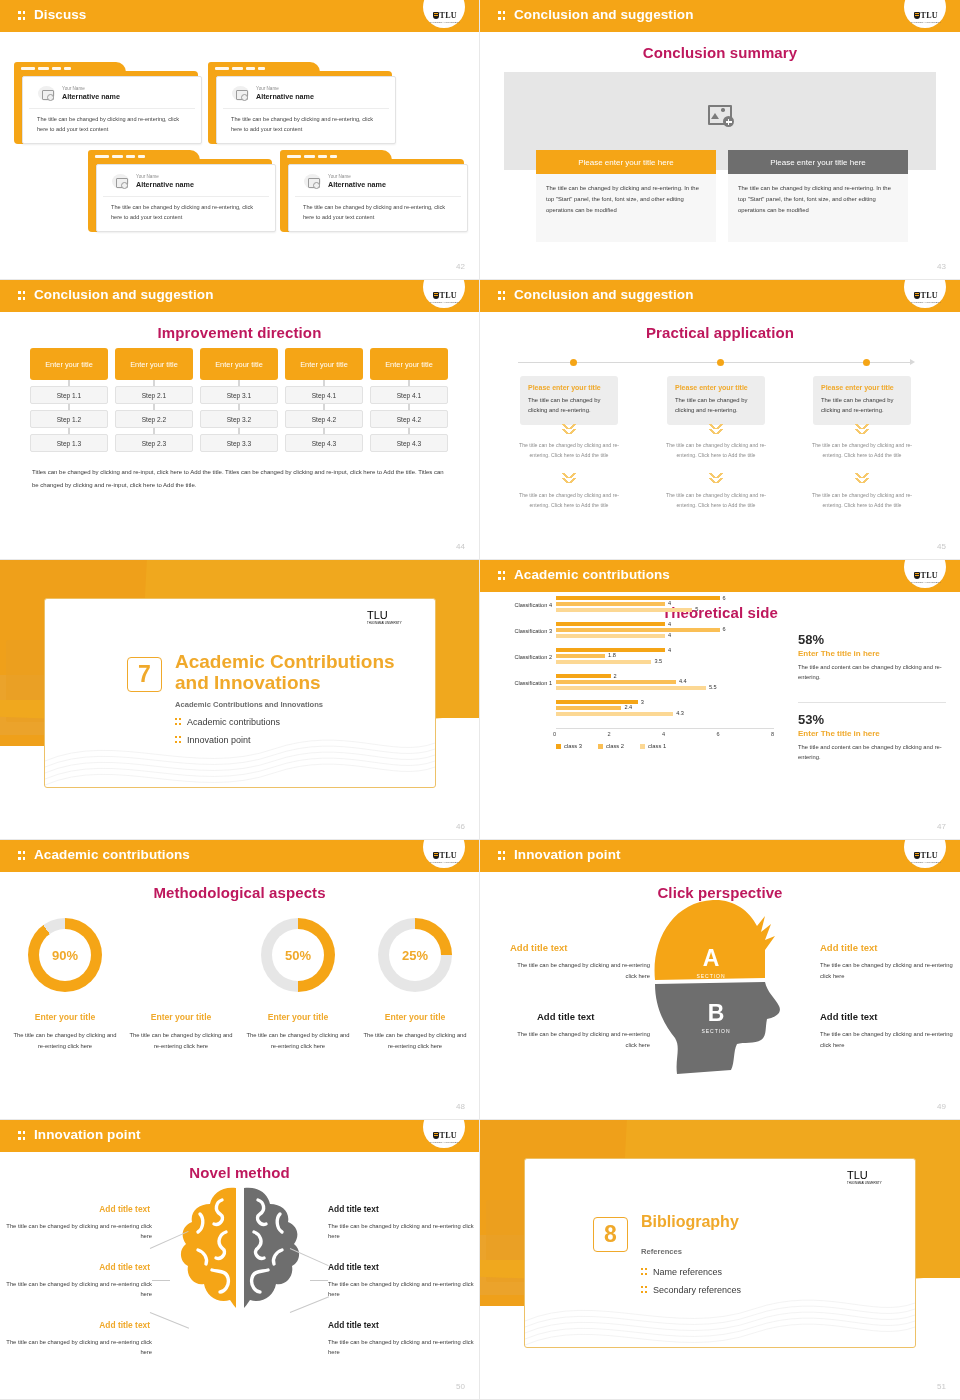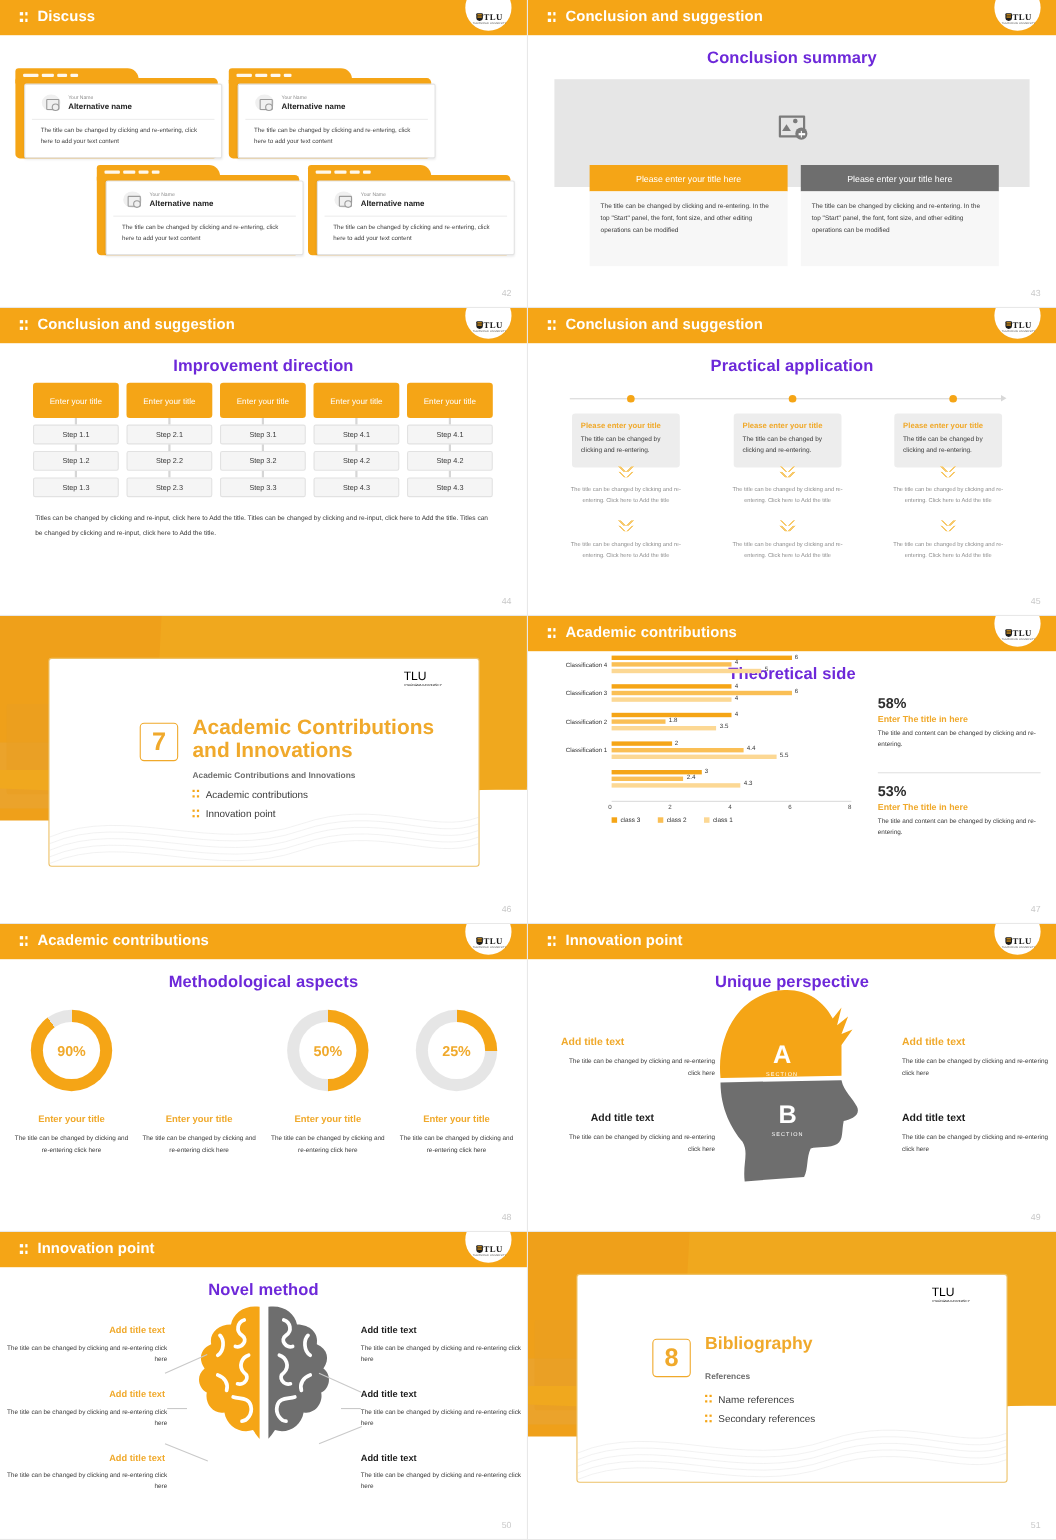--- a/index.html
+++ b/index.html
@@ -22,21 +22,21 @@
   .dots i:nth-child(3){left:4.5px;top:0;} .dots i:nth-child(4){left:4.5px;top:6px;}
   .notch { position:absolute; right:14px; top:0; width:42px; height:42px; }
   .notch .circ { position:absolute; left:0; top:-14px; width:42px; height:42px; background:#fff; border-radius:50%; }
   .logo { position:absolute; left:5px; top:8px; width:34px; height:18px; display:flex; align-items:center; justify-content:center; flex-direction:column;}
   .logo .lg-main { font-size:8px; font-weight:bold; color:#1d1d1d; letter-spacing:.3px; line-height:1; font-family:"Liberation Serif",serif;}
   .logo .lg-main .shield{ display:inline-block; width:6px;height:7px;background:#1d1d1d; border-radius:1px 1px 3px 3px; vertical-align:-1px; margin-right:.5px; position:relative;}
   .logo .lg-main .shield:after{content:"";position:absolute;left:1.2px;top:1.5px;width:3.6px;height:1px;background:#F5A516;box-shadow:0 2px 0 #F5A516;}
   .logo .lg-sub { font-size:2.3px; color:#555; letter-spacing:.1px; margin-top:1px;}
 
   .pgnum { position:absolute; right:14px; bottom:8px; font-size:8px; color:#c9c9c9; }
-  .s-title { position:absolute; width:100%; top:44px; text-align:center; font-size:15px; font-weight:bold; color:#6d28d9; letter-spacing:.1px;}
+  .s-title { position:absolute; width:100%; top:44px; text-align:center; font-size:15px; font-weight:bold; color:#be185d; letter-spacing:.1px;}
 
   
   .folder { position:absolute;padding-left:32px; }
   .folder .tab { position:absolute; left:0; top:0; width:112px; height:14px; background:#F5A516; border-radius:3px 10px 0 0;}
   .folder .tab .dash { position:absolute; top:5px; height:2.5px; background:#fff; opacity:.92; border-radius:1px;}
   .folder .body { position:absolute; left:0; top:9px; background:#F5A516; border-radius:2px 4px 4px 4px; }
   .folder .card { position:absolute; background:#fff; border:1px solid #e3e3e3; border-radius:2px; box-shadow:0 1px 2px rgba(0,0,0,.07); }
   .fc-top { display:flex; align-items:center; padding:9px 10px 7px 9px; border-bottom:1px solid #ededed; margin:0 6px;}
   .imgicon { width:17px; height:15px; border-radius:50%; background:#f0f0f0; position:relative; flex:0 0 auto; margin-right:7px;}
   .imgicon:before { content:""; position:absolute; left:3.5px; top:3.5px; width:10px; height:8px; border:1.2px solid #9b9b9b; border-radius:1px;}
@@ -607,21 +607,21 @@
         </span>
       <span class="hdr-title">Innovation point</span>
       <div class="notch">
           <div class="circ"></div>
         <div class="logo">
           <div class="lg-main"><span class="shield"></span><span>TLU</span></div>
           <div class="lg-sub">THUONGMAI UNIVERSITY</div>
           </div>
         </div>
     </div>
-    <div class="s-title">Unique perspective</div>
+    <div class="s-title">Click perspective</div>
 
     <svg class="head-svg" width="180" height="195" viewBox="0 0 180 195">
       <path d="M40,100 C36,60 58,22 98,20 C118,19 134,30 142,46 L150,36 L146,52 L156,44 L150,60 L160,56 L150,70 L150,98 L40,100 Z" fill="#F5A516"></path>
       <path d="M40,104 L150,102 C152,112 160,118 164,126 C168,134 158,138 152,139 C150,148 152,156 146,160 C140,164 128,162 122,164 C118,172 120,182 116,190 L62,194 C60,178 66,168 60,158 C50,146 40,128 40,104 Z" fill="#6E6E6E"></path>
       <text x="96" y="86" font-family="Liberation Sans, sans-serif" font-size="23" font-weight="bold" fill="#ffffff" text-anchor="middle">A</text>
       <text x="96" y="98" font-family="Liberation Sans, sans-serif" font-size="5" fill="#ffffff" text-anchor="middle" letter-spacing="1">SECTION</text>
       <text x="101" y="141" font-family="Liberation Sans, sans-serif" font-size="23" font-weight="bold" fill="#ffffff" text-anchor="middle">B</text>
       <text x="101" y="153" font-family="Liberation Sans, sans-serif" font-size="5" fill="#ffffff" text-anchor="middle" letter-spacing="1">SECTION</text>
     </svg>
 

